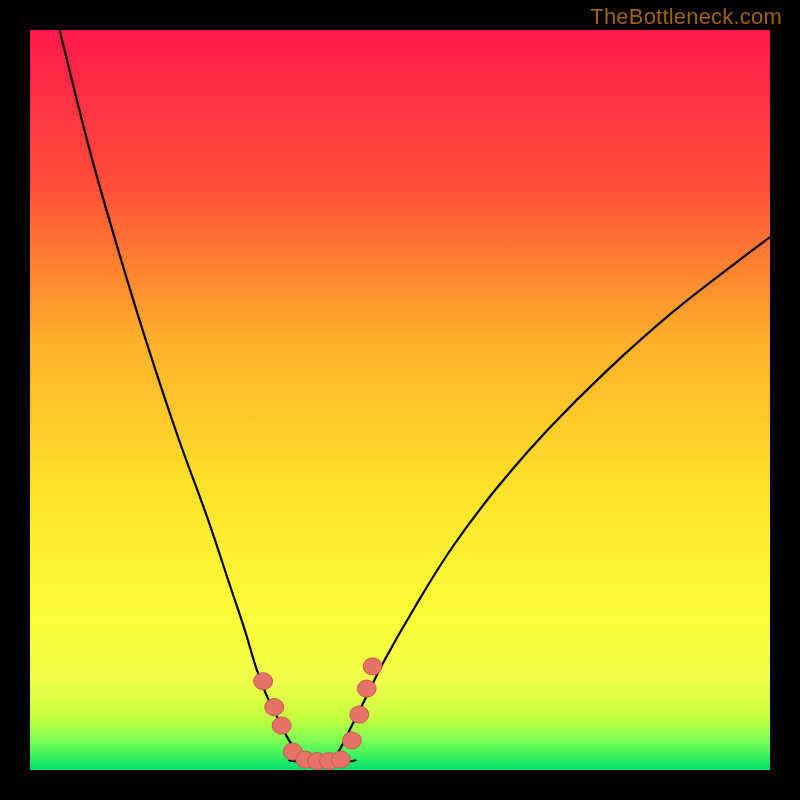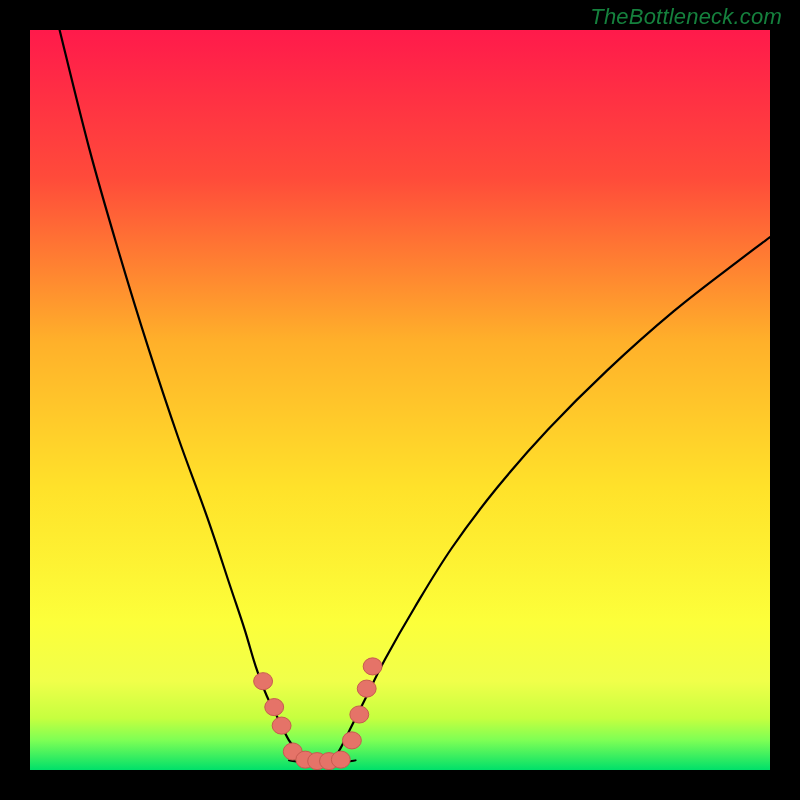--- a/index.html
+++ b/index.html
@@ -31,26 +31,25 @@
     position: absolute;
     left: 0;
     top: 0;
     width: 100%;
     height: 100%;
   }
   .watermark {
     position: absolute;
     top: 4px;
     right: 18px;
-    color: #15803d;
+    color: #a16207;
     font-size: 22px;
     font-weight: 500;
     letter-spacing: 0.2px;
     font-family: Arial, Helvetica, sans-serif;
-    font-style: italic;
   }
   svg.curves {
     position: absolute;
     left: 0;
     top: 0;
     width: 100%;
     height: 100%;
   }
 </style>
 </head>

